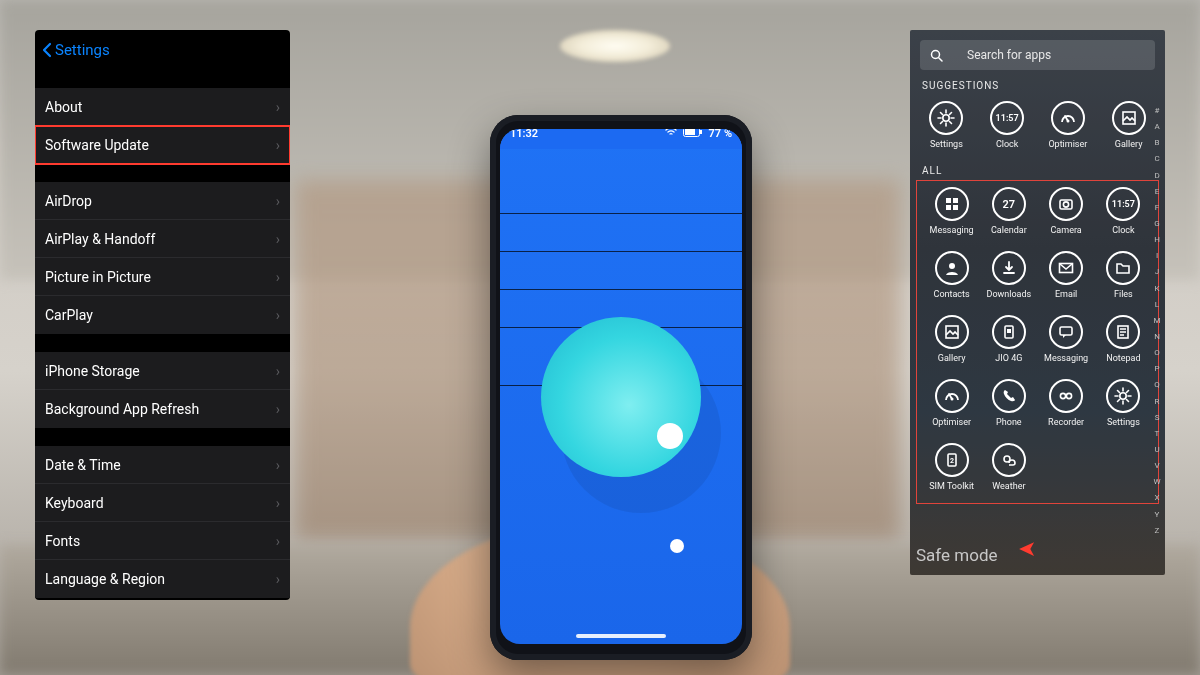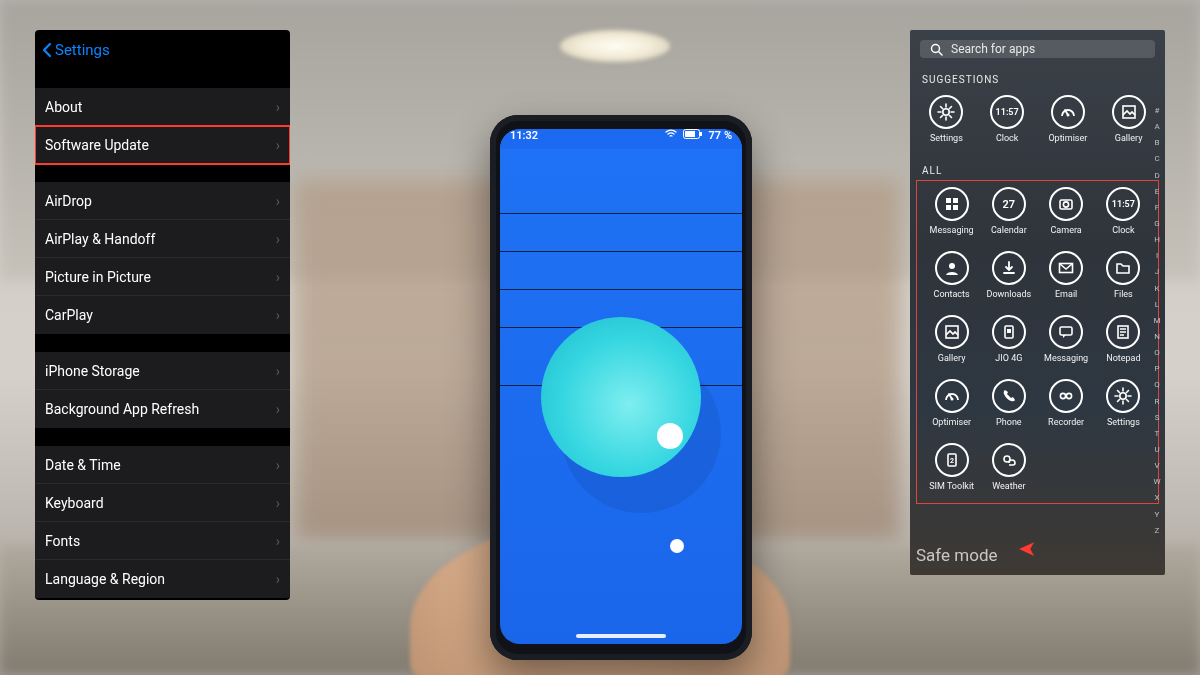--- a/index.html
+++ b/index.html
@@ -7,21 +7,21 @@
   .bg{position:absolute;inset:0}
   .ceiling-light{position:absolute;top:30px;left:560px;width:110px;height:32px;border-radius:50%;background:radial-gradient(ellipse,#fffdf3 0%,#f3edd9 45%,#cabfa5 100%);filter:blur(2px)}
   .wall{position:absolute;top:0;left:0;right:0;height:280px;background:linear-gradient(180deg,#a6a49d,#c6c2ba);filter:blur(6px)}
   .wood{position:absolute;left:295px;right:300px;top:180px;height:360px;background:linear-gradient(180deg,#ae896a,#8e6b4e);filter:blur(10px);opacity:.45}
   .floor{position:absolute;left:0;right:0;bottom:0;height:130px;background:linear-gradient(180deg,#b0a99e,#817a6f);filter:blur(6px)}
 
   
   .hand{position:absolute;left:410px;top:520px;width:380px;height:180px;background:radial-gradient(ellipse at 50% 0%,#e8c3a2,#d1a684 60%,#b88f70 100%);border-radius:50% 50% 30% 30%/60% 60% 20% 20%;filter:blur(2px)}
   .phone{position:absolute;left:490px;top:115px;width:262px;height:545px;border-radius:28px;background:#101218;box-shadow:0 18px 40px rgba(0,0,0,.45),inset 0 0 0 6px #1a1d24}
   .phone .screen{position:absolute;inset:14px 10px 16px;border-radius:20px;overflow:hidden}
-  .phone .statusbar{position:absolute;top:0;left:0;right:0;height:20px;display:flex;align-items:flex-start;justify-content:space-between;padding:0 10px;color:#fff;font-size:11px;font-weight:600;background:#1c6af2}
+  .phone .statusbar{position:absolute;top:0;left:0;right:0;height:20px;display:flex;align-items:flex-end;justify-content:space-between;padding:9px 10px;color:#fff;font-size:11px;font-weight:600;background:#1c6af2}
   .phone .wallpaper{position:absolute;inset:0;background:linear-gradient(180deg,#1f72f5 0%,#1a66ea 100%)}
   .phone .moon{position:absolute;left:50%;top:52%;transform:translate(-50%,-50%);width:160px;height:160px;border-radius:50%;background:radial-gradient(circle at 55% 55%,#7feef0 0%,#34d6e0 55%,#1fb6cf 100%);box-shadow:20px 36px 0 0 rgba(0,0,0,.07)}
   .phone .moon::after{content:"";position:absolute;right:18px;bottom:28px;width:26px;height:26px;border-radius:50%;background:#ffffff}
   .phone .dot{position:absolute;width:12px;height:12px;border-radius:50%;background:#fff}
   .phone .dot.d1{left:170px;top:410px;width:14px;height:14px}
   .phone .line{position:absolute;left:0;right:0;height:1px;background:rgba(0,0,0,.7)}
   .phone .homebar{position:absolute;left:50%;bottom:6px;transform:translateX(-50%);width:90px;height:4px;border-radius:3px;background:rgba(255,255,255,.9)}
 
   
   .ios{position:absolute;left:35px;top:30px;width:255px;height:570px;background:#000;border-radius:4px;overflow:hidden;color:#fff}
@@ -31,22 +31,22 @@
   .ios .group{margin-top:18px}
   .ios .row{display:flex;align-items:center;justify-content:space-between;height:38px;padding:0 10px;background:#1c1c1e;border-bottom:1px solid #2b2b2e;font-size:14px}
   .ios .row:last-child{border-bottom:none}
   .ios .chev{color:#5a5a5e;font-size:14px}
   .ios .highlight{outline:2px solid #ff3b2f;outline-offset:-1px}
 
   
   .android{position:absolute;right:35px;top:30px;width:255px;height:545px;border-radius:2px;overflow:hidden;color:#fff;background:linear-gradient(180deg,#4a5059,#3a3f47 40%,#394450 70%,#4e463d 100%)}
   .android::before{content:"";position:absolute;inset:0;background:rgba(15,18,22,.25)}
   .android>*{position:relative}
-  .android .search{display:flex;align-items:center;gap:8px;height:18px;margin:10px 10px 6px;padding:0 10px;border-radius:4px;background:rgba(255,255,255,.14);color:#e7e7e7;font-size:12px}
-  .android .section{font-size:10px;letter-spacing:1px;color:#e9e9e9;margin:16px 12px 4px}
+  .android .search{display:flex;align-items:center;gap:24px;height:30px;margin:10px 10px 6px;padding:0 10px;border-radius:4px;background:rgba(255,255,255,.14);color:#e7e7e7;font-size:12px}
+  .android .section{font-size:10px;letter-spacing:1px;color:#e9e9e9;margin:10px 12px 4px}
   .android .grid4{display:grid;grid-template-columns:repeat(4,1fr);gap:4px 0;padding:0 6px}
   .android .app{display:flex;flex-direction:column;align-items:center;gap:4px;padding:6px 0}
   .android .app .ic{width:34px;height:34px;border-radius:50%;border:2px solid #fff;display:flex;align-items:center;justify-content:center;color:#fff}
   .android .app .lbl{font-size:9px;color:#f2f2f2;text-align:center;white-space:nowrap}
   .android .allbox{border:1px solid rgba(255,70,60,.85);margin:2px 6px 0;padding-bottom:6px}
   .android .az{position:absolute;right:2px;top:76px;bottom:40px;width:12px;display:flex;flex-direction:column;justify-content:space-between;align-items:center;color:#bfbfbf;font-size:8px}
   .android .safemode{position:absolute;left:6px;bottom:10px;color:#c7c7c7;font-size:17px}
   .android .arrow{position:absolute;left:108px;bottom:14px;color:#ff3b2f;font-size:22px;transform:scaleX(-1)}
 
   svg{display:block}

